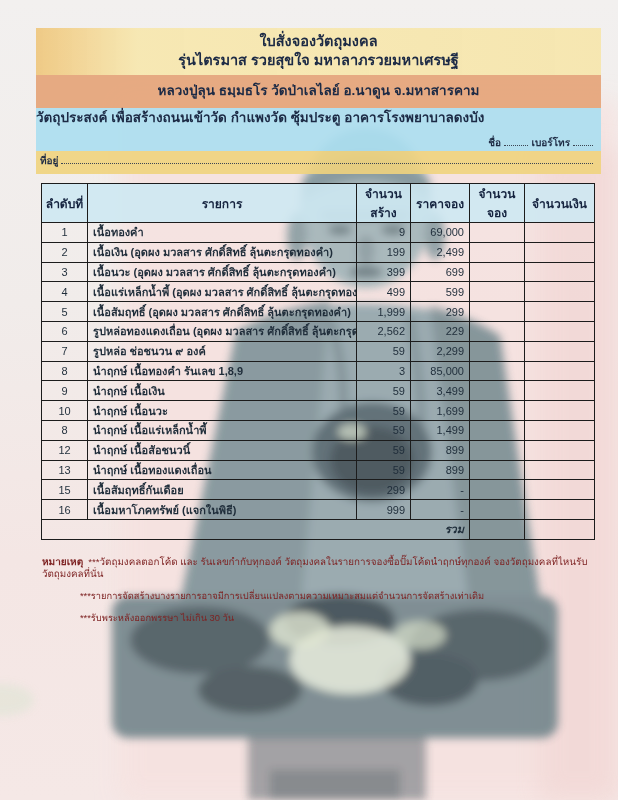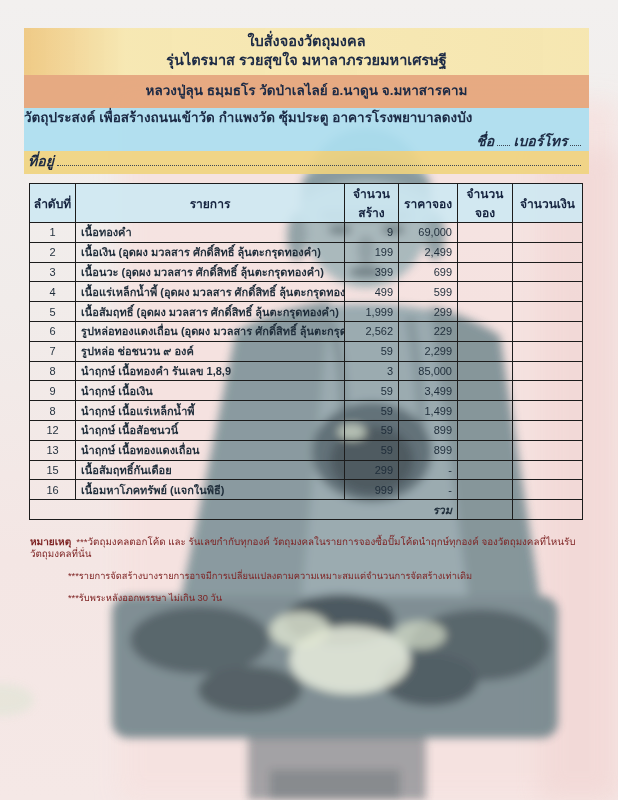--- a/index.html
+++ b/index.html
@@ -2,40 +2,40 @@
 <html><head>
 <meta charset="utf-8">
 <style>
   html,body { margin:0; padding:0; }
   body { font-family:"Liberation Sans",sans-serif; }
   .page {
     position:relative; width:618px; height:800px; overflow:hidden;
     background:linear-gradient(180deg,#f2f0ef 0%,#f1ecea 38%,#f4e6e4 70%,#f5e8e6 100%);
   }
   .photo { position:absolute; left:0; top:0; z-index:0; }
-  .sheet { position:absolute; left:24px; top:28px; width:565px; z-index:1; }
+  .sheet { position:absolute; left:36px; top:28px; width:565px; z-index:1; }
 
   .band { box-sizing:border-box; width:100%; }
   .band-title {
     height:47px; display:flex; flex-direction:column; justify-content:center; gap:3px;
     background:linear-gradient(90deg,rgba(238,199,128,0.95) 0%,rgba(247,231,174,0.92) 18%,rgba(246,229,170,0.90) 100%);
   }
   .title-line { text-align:center; font-weight:bold; font-size:14.5px; color:#1c2a45; line-height:1.1; }
   .band-orange {
     height:33px; display:flex; align-items:center; justify-content:center;
     background:rgba(229,165,122,0.93);
   }
   .band-orange .title-line { font-size:13.5px; }
   .band-blue { height:43px; background:rgba(168,222,240,0.88); display:flex; flex-direction:row; }
   .band-blue .purpose { height:21px; display:flex; align-items:center; justify-content:center; }
   .band-blue .purpose .title-line { font-size:13.5px; }
   .band-yellow2 { height:23px; background:rgba(239,211,125,0.90); display:flex; align-items:center; }
 
   .fill-row { display:flex; align-items:flex-end; padding:0 4px 3px 4px; flex:1; }
-  .fill-label { font-weight:bold; font-size:14px; color:#1d2b44; white-space:nowrap; line-height:1;font-style:italic; }
+  .fill-label { font-weight:bold; font-size:10px; color:#1d2b44; white-space:nowrap; line-height:1; }
   .leader { flex:1; border-bottom:1.6px dotted #3c4654; margin:0 4px 2px 3px; height:1px; }
   .leader.short { flex:0.85; }
 
   table.order {
     border-collapse:collapse; table-layout:fixed;
     width:553px; margin:9px 0 0 5px; background:transparent;
   }
   table.order th {
     border:1.6px solid #1c1c1c; background:rgba(205,232,243,0.88);
     font-size:12px; font-weight:bold; color:#15233f; height:23px; padding:0 2px;
@@ -229,20 +229,28 @@
           </tr>
           <tr>
             <td class="c-no">9</td>
             <td class="c-item">นำฤกษ์ เนื้อเงิน</td>
             <td class="c-made">59</td>
             <td class="c-price">3,499</td>
             <td></td>
             <td></td>
           </tr>
           <tr>
+            <td class="c-no">10</td>
+            <td class="c-item">นำฤกษ์ เนื้อนวะ</td>
+            <td class="c-made">59</td>
+            <td class="c-price">1,699</td>
+            <td></td>
+            <td></td>
+          </tr>
+          <tr>
             <td class="c-no">8</td>
             <td class="c-item">นำฤกษ์ เนื้อแร่เหล็กน้ำพี้</td>
             <td class="c-made">59</td>
             <td class="c-price">1,499</td>
             <td></td>
             <td></td>
           </tr>
           <tr>
             <td class="c-no">12</td>
             <td class="c-item">นำฤกษ์ เนื้อสัอชนวนิ์</td>

